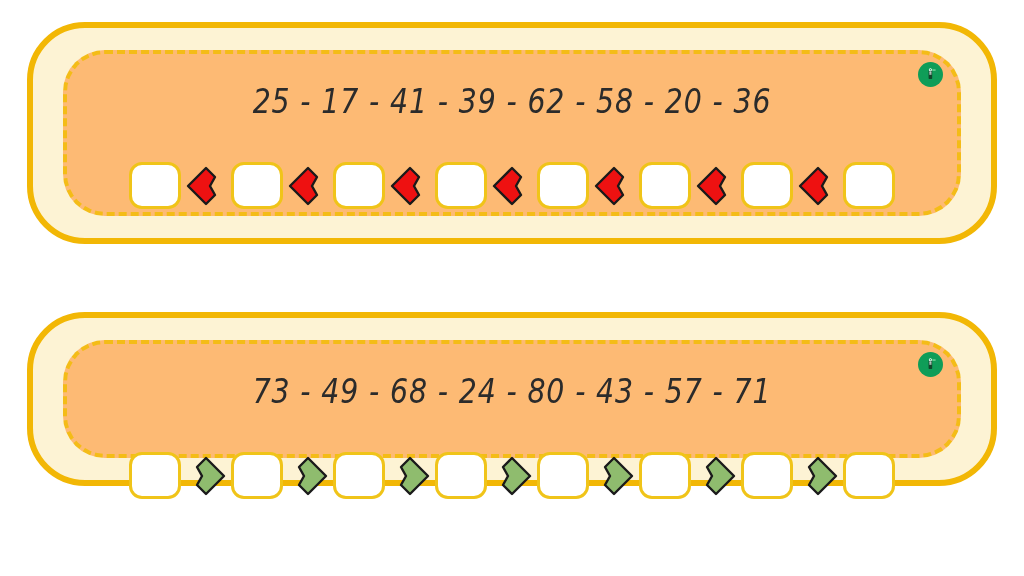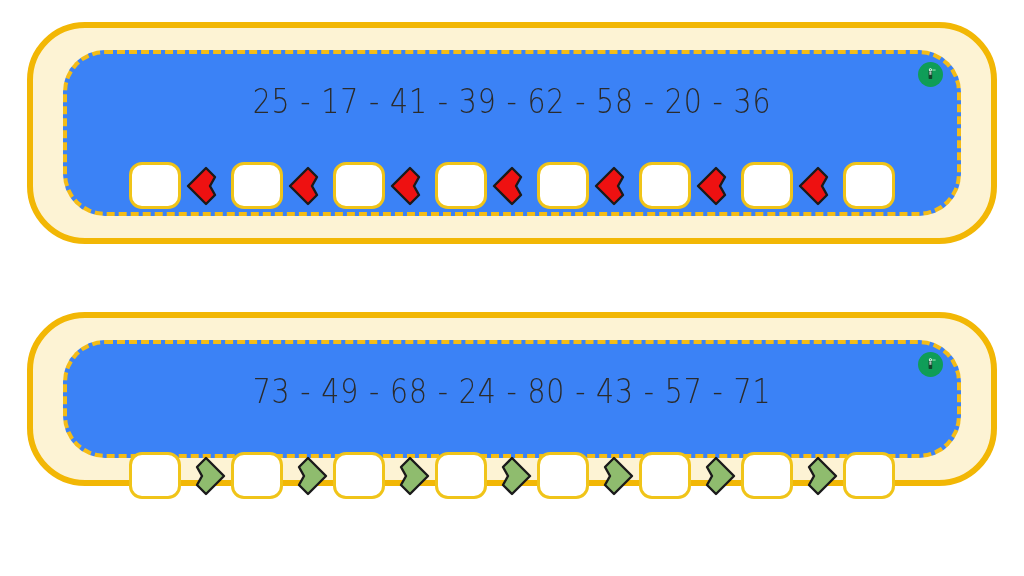--- a/index.html
+++ b/index.html
@@ -24,24 +24,25 @@
     border-radius:58px;
     box-sizing:border-box;
   }
   .panel.one{ top:22px;  height:222px; }
   .panel.two{ top:312px; height:174px; }
 
   
   .inner{
     position:absolute;
     left:30px; right:30px; top:22px; bottom:22px;
-    background:#3b82f6;
+    background:#fdba74;
     border:4px dashed #f4bc17;
     border-radius:42px;
     box-sizing:border-box;
+    font-style:italic;
   }
 
   
   .badge{
     position:absolute;
     right:14px; top:8px;
     width:25px;height:25px;
     border-radius:50%;
     background:#0f9d58;
     display:flex;align-items:center;justify-content:center;

